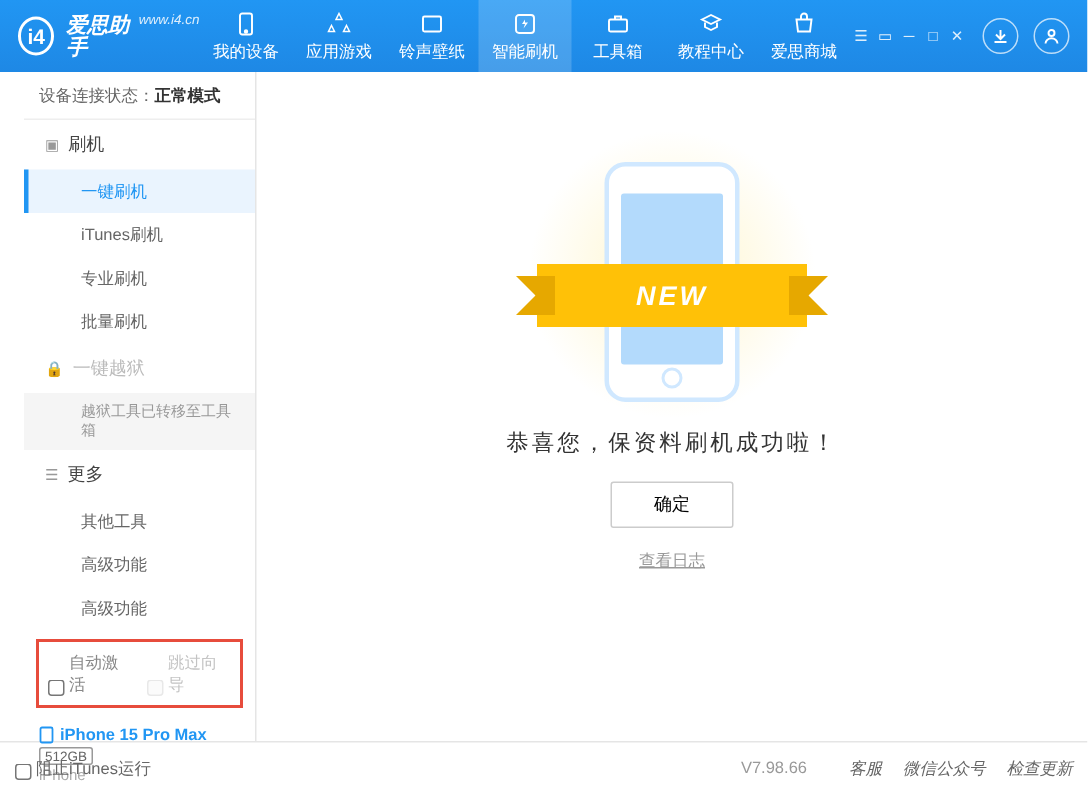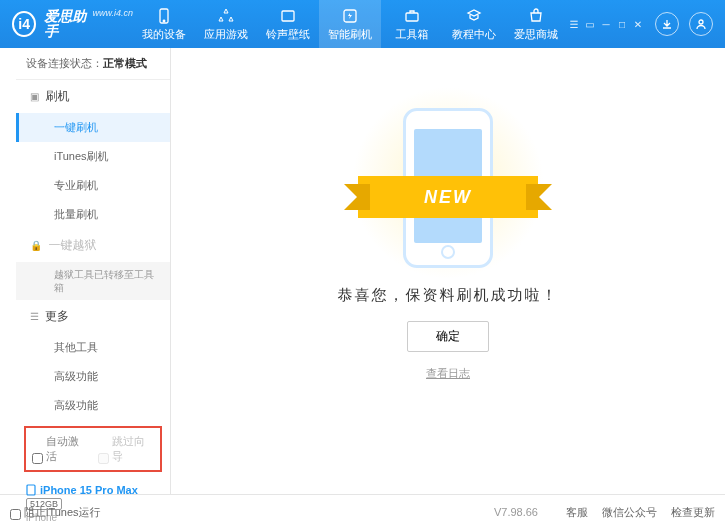--- a/index.html
+++ b/index.html
@@ -55,21 +55,21 @@
 .ribbon::after { right: -14px; border-right-color: transparent; }
 .glow { position:absolute; inset:-20px; background: radial-gradient(circle, rgba(255,235,150,0.5) 0%, transparent 60%); z-index:-1; border-radius:50%; }
 
 .success-msg { margin-top: 18px; font-size: 15px; color: #333; letter-spacing: 2px; }
 .ok-btn { margin-top: 16px; padding: 6px 28px; border: 1px solid #ccc; background: #fff; font-size: 12px; cursor: pointer; border-radius: 2px; }
 .log-link { margin-top: 14px; font-size: 11px; color: #999; cursor: pointer; text-decoration: underline; }
 
 .footer { height: 35px; border-top: 1px solid #e5e5e5; display: flex; align-items: center; padding: 0 10px; font-size: 11px; color: #666; }
 .footer .cb { color: #666; }
 .footer-right { display: flex; gap: 14px; margin-left: 18px; }
-.footer-link { cursor: pointer; }
+.footer-link { cursor: pointer; font-style: italic; }
 .spacer { flex: 1; }
 .version { color: #999; margin-right: 10px; }
 svg { display: block; }
 </style>
 </head>
 <body>
 
 <div class="header">
   <div class="logo-area">
     <div class="logo-icon">i4</div>

